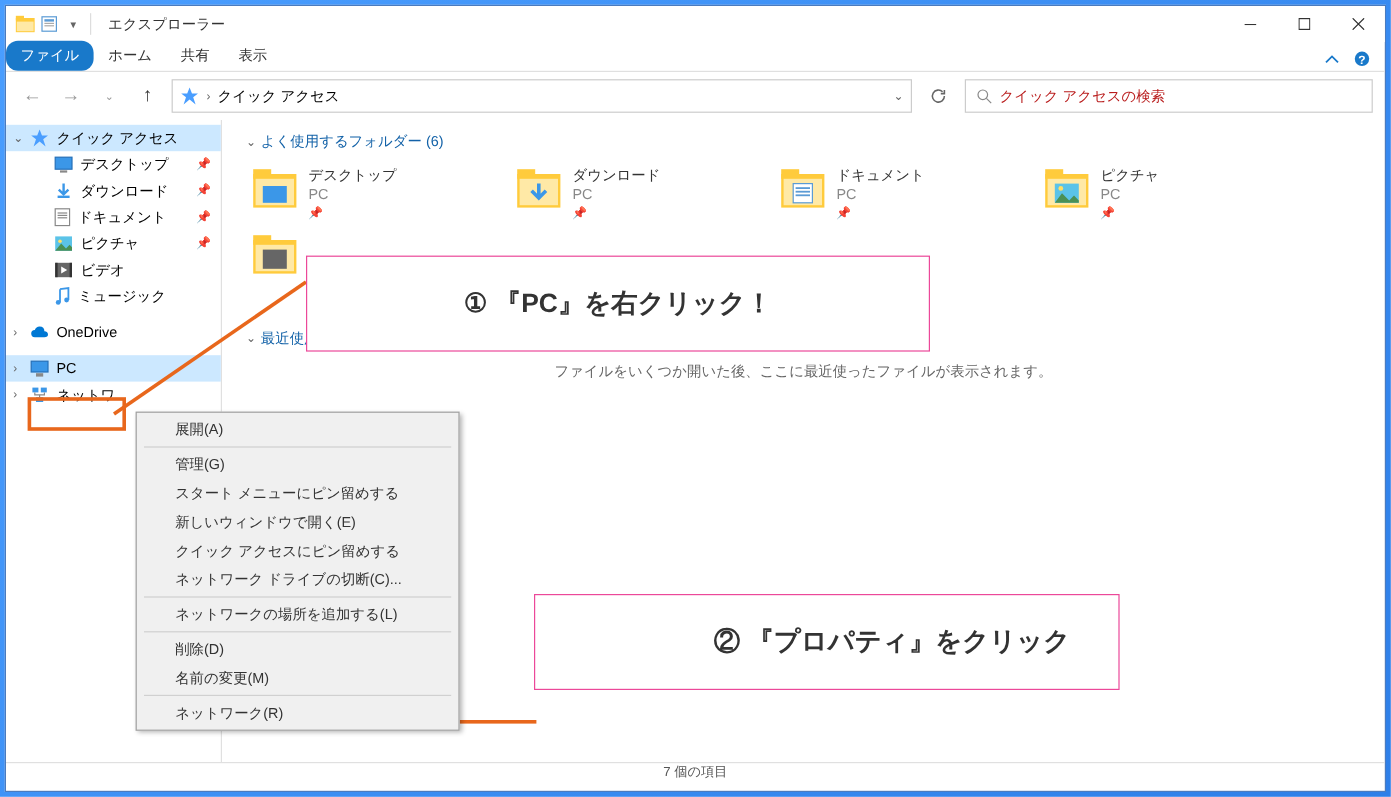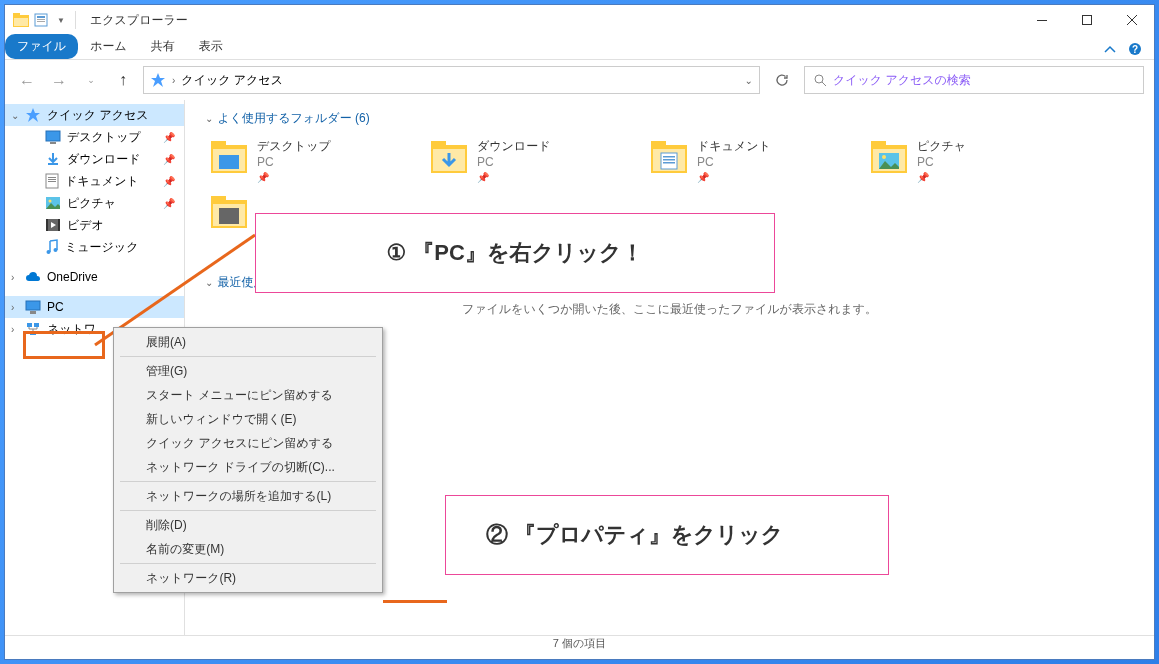--- a/index.html
+++ b/index.html
@@ -13,21 +13,21 @@
 .ribbon-tabs { height: 25px; display: flex; align-items: flex-end; border-bottom: 1px solid #e0e0e0; }
 .ribbon-tab { padding: 4px 12px; font-size: 12px; color: #333; }
 .ribbon-tab.active { background: #1979CA; color: #fff; border-radius: 10px; }
 .ribbon-help { margin-left: auto; padding-right: 12px; color: #1979CA; font-size: 14px; }
 .nav-bar { height: 40px; display: flex; align-items: center; padding: 6px 10px; gap: 8px; }
 .nav-btn { width: 24px; height: 24px; display: flex; align-items: center; justify-content: center; color: #999; }
 .nav-btn.enabled { color: #333; }
 .address-bar { flex: 1; height: 28px; border: 1px solid #ccc; display: flex; align-items: center; padding: 0 6px; gap: 6px; font-size: 12px; }
 .address-bar svg { flex-shrink: 0; }
 .refresh-btn { width: 28px; height: 28px; display: flex; align-items: center; justify-content: center; color: #666; }
-.search-bar { width: 340px; height: 28px; border: 1px solid #ccc; display: flex; align-items: center; padding: 0 8px; gap: 6px; color: #8b5cf6; font-size: 12px; }
+.search-bar { width: 340px; height: 28px; border: 1px solid #ccc; display: flex; align-items: center; padding: 0 8px; gap: 6px; color: #b91c1c; font-size: 12px; }
 .content { flex: 1; display: flex; overflow: hidden; }
 .sidebar { width: 180px; border-right: 1px solid #e0e0e0; padding-top: 4px; overflow: visible; position: relative; }
 .tree-item { display: flex; align-items: center; height: 22px; font-size: 12px; padding-left: 20px; gap: 6px; position: relative; }
 .tree-item.level1 { padding-left: 40px; }
 .tree-item.selected { background: #CCE8FF; }
 .tree-item .chevron { position: absolute; left: 6px; color: #666; font-size: 10px; }
 .tree-item.level0 .chevron { left: 6px; }
 .pin { position: absolute; right: 8px; color: #888; font-size: 10px; }
 .main { flex: 1; padding: 10px 20px; position: relative; }
 .section-header { font-size: 12px; color: #333; margin-bottom: 8px; display: flex; align-items: center; gap: 4px; }
@@ -35,21 +35,21 @@
 .folder-grid { display: flex; flex-wrap: wrap; gap: 0; }
 .folder-item { width: 220px; display: flex; align-items: flex-start; gap: 8px; padding: 4px; }
 .folder-icon { width: 40px; height: 36px; flex-shrink: 0; }
 .folder-info { font-size: 12px; line-height: 1.3; }
 .folder-info .name { color: #333; }
 .folder-info .loc { color: #888; }
 .empty-msg { font-size: 12px; color: #666; text-align: center; margin-top: 10px; }
 .status-bar { height: 24px; border-top: 1px solid #e0e0e0; display: flex; align-items: center; padding: 0 10px; font-size: 11px; color: #555; gap: 12px; flex-direction: column; }
 .status-bar .view-btns { margin-left: auto; display: flex; gap: 2px; }
 .status-bar .view-btns div { width: 20px; height: 18px; border: 1px solid #ccc; display: flex; align-items: center; justify-content: center; }
-.context-menu { position: absolute; left: 108px; top: 322px; width: 270px; background: #f0f0f0; border: 1px solid #a0a0a0; box-shadow: 2px 2px 4px rgba(0,0,0,0.3); z-index: 100; padding: 2px; }
+.context-menu { position: absolute; left: 108px; top: 338px; width: 270px; background: #f0f0f0; border: 1px solid #a0a0a0; box-shadow: 2px 2px 4px rgba(0,0,0,0.3); z-index: 100; padding: 2px; }
 .menu-item { height: 24px; display: flex; align-items: center; padding-left: 30px; font-size: 12px; color: #333; }
 .menu-sep { height: 1px; background: #d0d0d0; margin: 2px 4px; }
 .callout { position: absolute; background: #fff; border: 1px solid #ec4899; font-size: 22px; font-weight: bold; color: #333; padding: 24px 40px; z-index: 50; }
 .callout-line { position: absolute; background: #E8671C; z-index: 49; }
 .pc-highlight { position: absolute; border: 3px solid #E8671C; z-index: 51; pointer-events: none; }
 .qat-icon { width: 16px; height: 16px; display: flex; align-items: center; justify-content: center; }
 </style>
 </head>
 <body>
 
@@ -332,16 +332,16 @@
     <div class="menu-item">名前の変更(M)</div>
     <div class="menu-sep"></div>
     <div class="menu-item">ネットワーク(R)</div>
   </div>
 
   <div class="pc-highlight" style="left:18px;top:326px;width:82px;height:28px;"></div>
   <div class="callout" style="left:250px;top:208px;width:520px;text-align:center;">① 『PC』を右クリック！</div>
   <svg style="position:absolute;left:80px;top:220px;z-index:49;" width="180" height="130">
       <line x1="170" y1="10" x2="10" y2="120" stroke="#E8671C" stroke-width="3"></line>
     </svg>
-  <div class="callout" style="left:440px;top:490px;width:444px;text-align:left;">② 『プロパティ』をクリック</div>
+  <div class="callout" style="left:440px;top:490px;width:488px;text-align:right;">② 『プロパティ』をクリック</div>
   <div class="callout-line" style="left:378px;top:595px;width:64px;height:3px;"></div>
 
 </div>
 
 </body></html>

